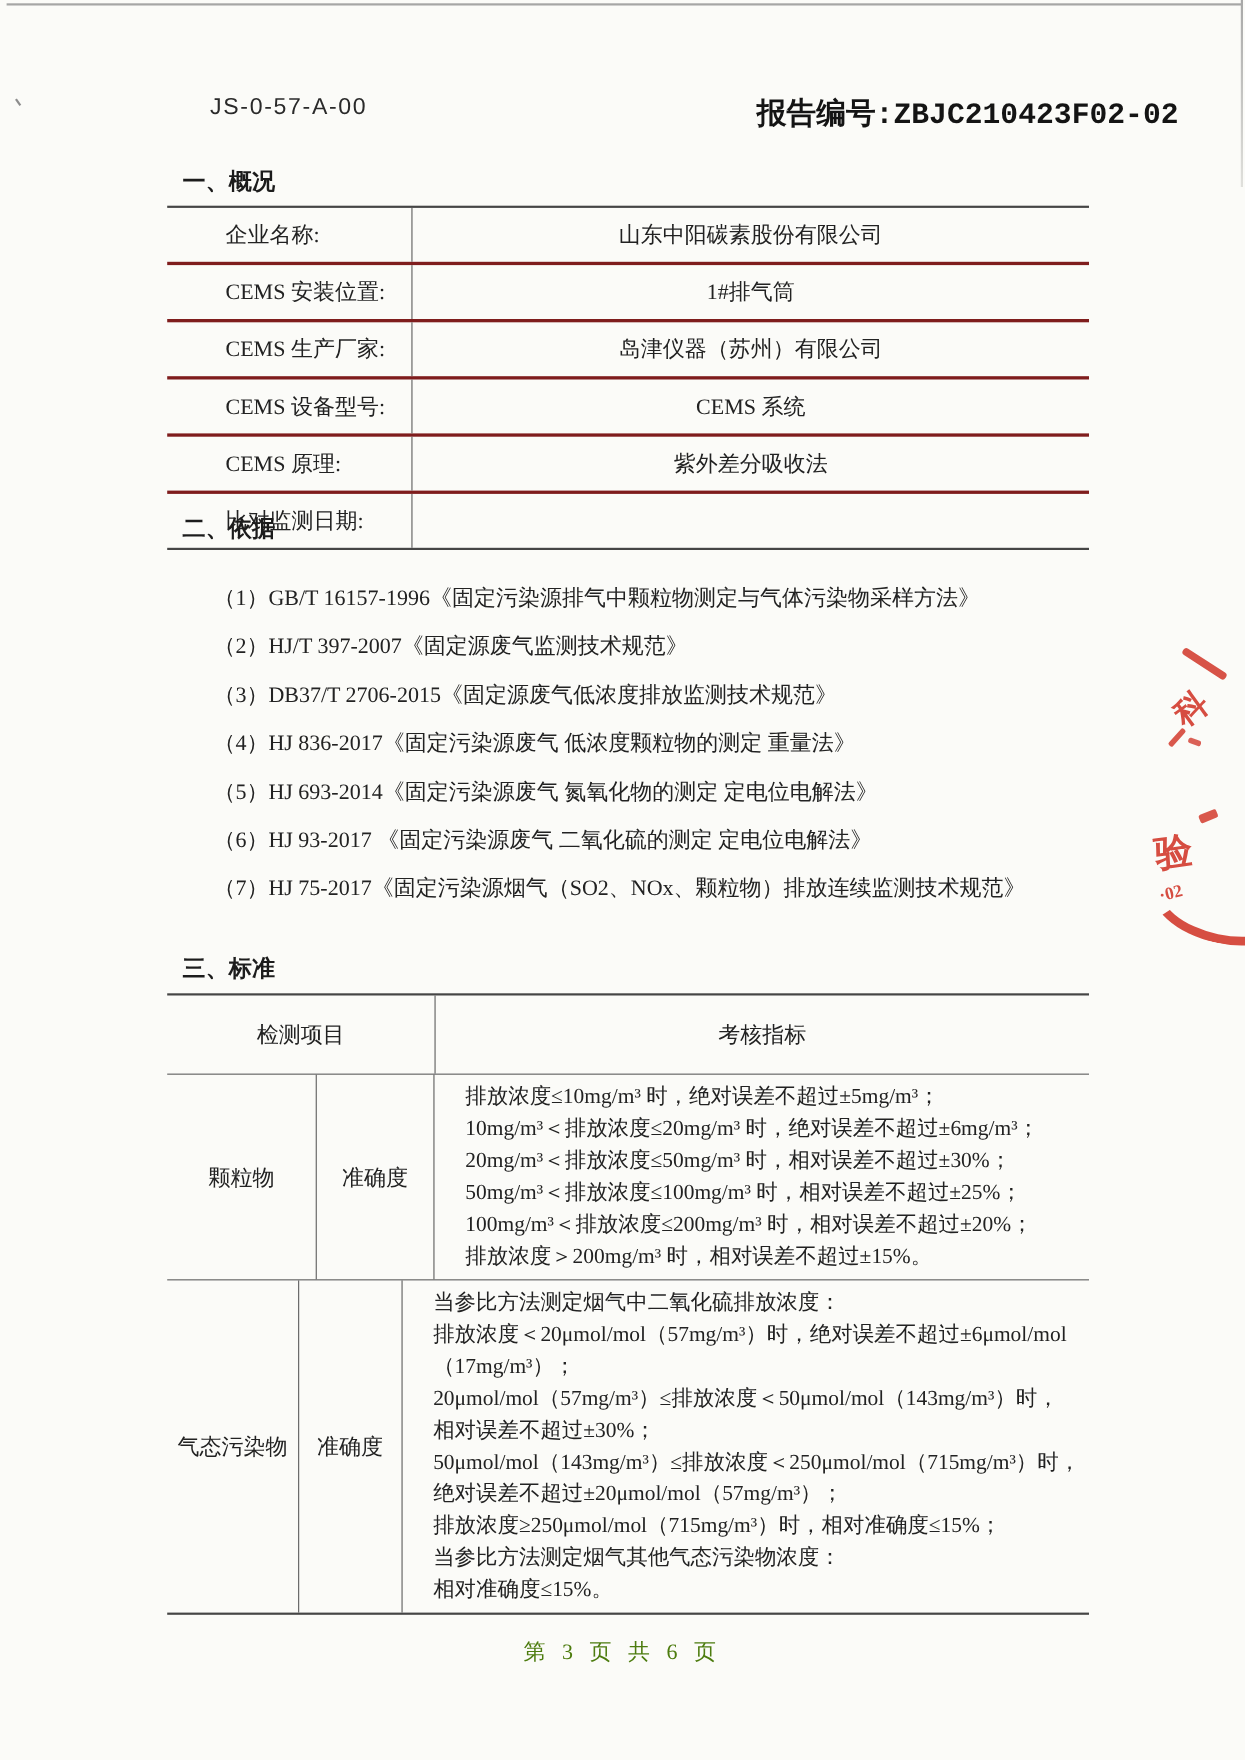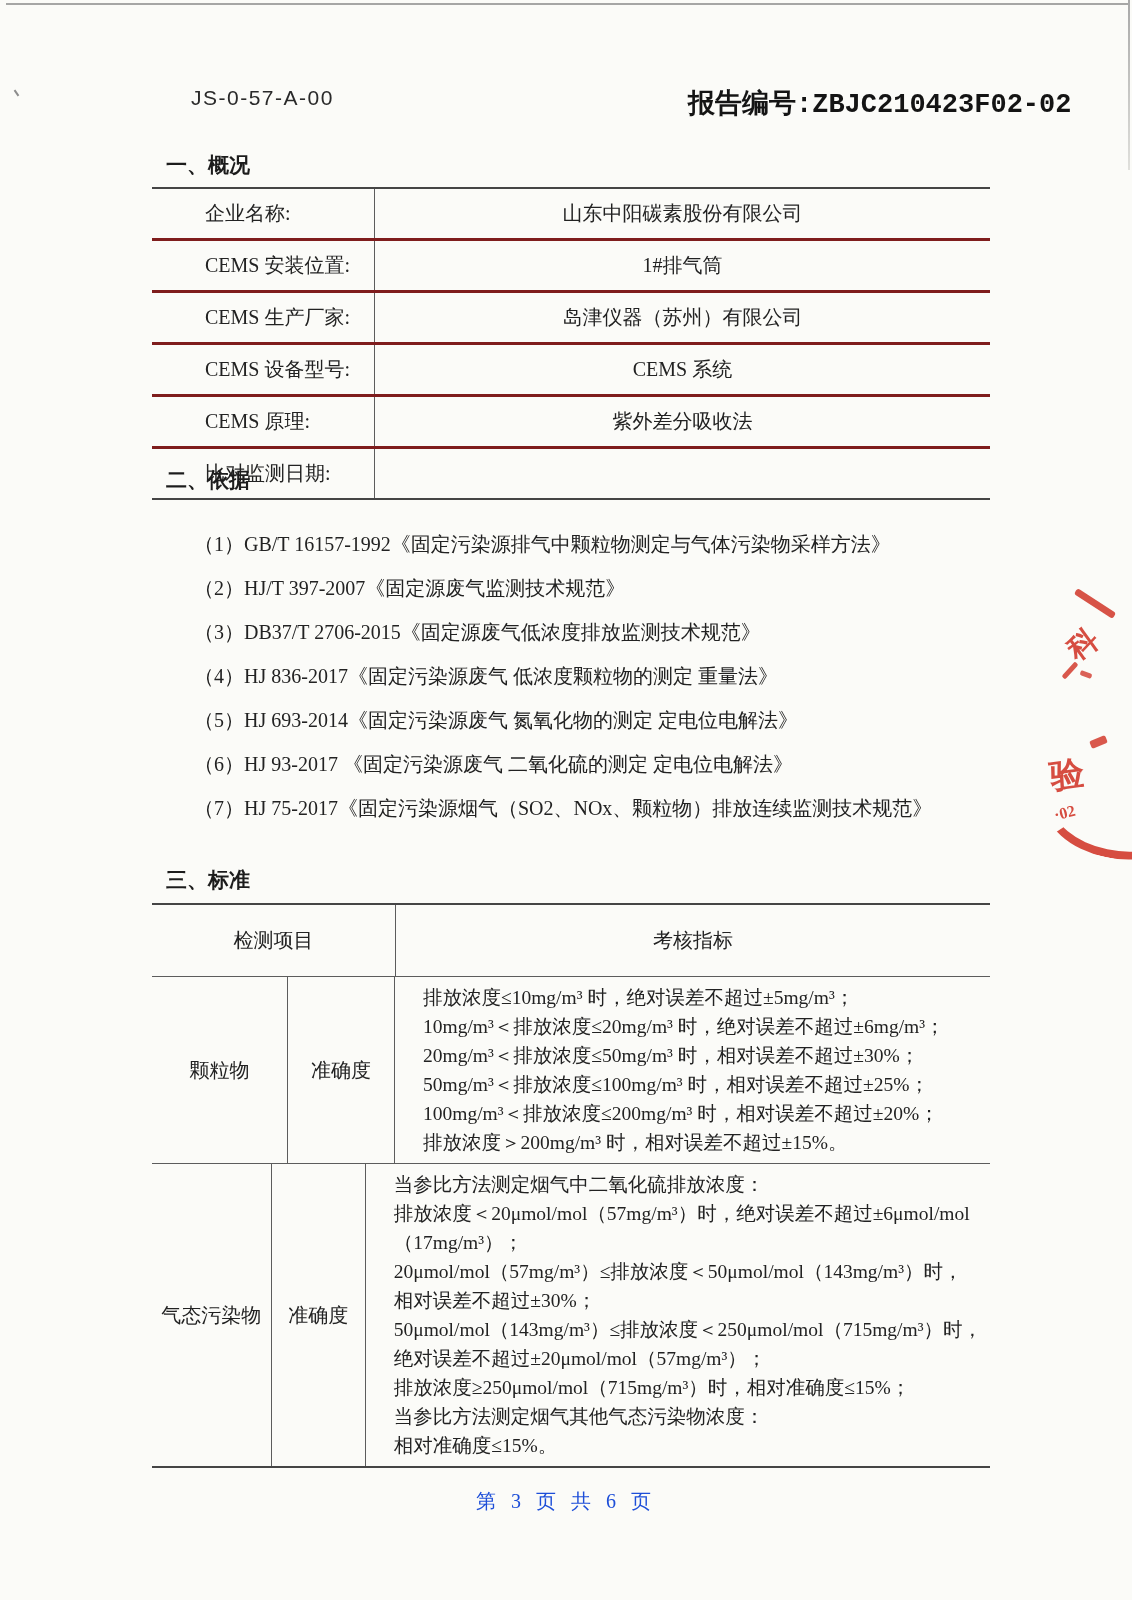--- a/index.html
+++ b/index.html
@@ -42,21 +42,21 @@
   .std-h-right{flex:1;display:flex;align-items:center;justify-content:center;font-size:20px;}
   .std-row{display:flex;border-bottom:1px solid #5c5c5c;}
   .std-row.last{border-bottom:none;}
   .std-c1{width:136px;box-sizing:border-box;border-right:1px solid #5c5c5c;display:flex;align-items:center;justify-content:center;font-size:20px;}
   .std-c2{width:107px;box-sizing:border-box;border-right:1px solid #5c5c5c;display:flex;align-items:center;justify-content:center;font-size:20px;}
   .std-c3{flex:1;box-sizing:border-box;padding:6px 8px 6px 28px;}
   .std-line{font-size:19.5px;line-height:29px;white-space:nowrap;}
   #std-row-pm{min-height:171px;}
   #std-row-gas{min-height:295px;}
 
-  .footer{position:absolute;left:0;top:1488px;width:100%;text-align:center;font-size:20px;letter-spacing:5px;color:#1d4ed8;}
+  .footer{position:absolute;left:0;top:1488px;width:100%;text-align:center;font-size:20px;letter-spacing:5px;color:#4d7c0f;}
 
   
   .stamp{color:#d23b2e;}
   .stamp-stroke1{position:absolute;left:1072px;top:600px;width:46px;height:7px;background:#d23b2e;border-radius:3px;transform:rotate(33deg);opacity:.88;}
   .stamp-char1{position:absolute;left:1068px;top:624px;font-size:30px;font-weight:bold;transform:rotate(-36deg);opacity:.9;}
   .stamp-stroke2{position:absolute;left:1060px;top:668px;width:20px;height:5px;background:#d23b2e;border-radius:2px;transform:rotate(-48deg);opacity:.85;}
   .stamp-stroke3{position:absolute;left:1080px;top:672px;width:12px;height:5px;background:#d23b2e;border-radius:2px;transform:rotate(20deg);opacity:.8;}
   .stamp-wedge{position:absolute;left:1090px;top:738px;width:17px;height:8px;background:#d23b2e;border-radius:2px;transform:rotate(-22deg);opacity:.85;}
   .stamp-char2{position:absolute;left:1050px;top:752px;font-size:34px;font-weight:bold;transform:rotate(-8deg);opacity:.9;}
   .stamp-num{position:absolute;left:1054px;top:804px;font-size:16px;font-weight:bold;transform:rotate(-14deg);opacity:.9;}
@@ -98,21 +98,21 @@
       <div class="ov-value">紫外差分吸收法</div>
     </div>
     <div class="ov-row last">
       <div class="ov-label">比对监测日期:</div>
     </div>
   </div>
 
   <div class="sec-title" id="sec2-title">二、依据</div>
 
   <div class="basis-list">
-    <div class="basis-item">（1）GB/T 16157-1992《固定污染源排气中颗粒物测定与气体污染物采样方法》</div>
+    <div class="basis-item">（1）GB/T 16157-1996《固定污染源排气中颗粒物测定与气体污染物采样方法》</div>
     <div class="basis-item">（2）HJ/T 397-2007《固定源废气监测技术规范》</div>
     <div class="basis-item">（3）DB37/T 2706-2015《固定源废气低浓度排放监测技术规范》</div>
     <div class="basis-item">（4）HJ 836-2017《固定污染源废气 低浓度颗粒物的测定 重量法》</div>
     <div class="basis-item">（5）HJ 693-2014《固定污染源废气 氮氧化物的测定 定电位电解法》</div>
     <div class="basis-item">（6）HJ 93-2017 《固定污染源废气 二氧化硫的测定 定电位电解法》</div>
     <div class="basis-item">（7）HJ 75-2017《固定污染源烟气（SO2、NOx、颗粒物）排放连续监测技术规范》</div>
   </div>
 
   <div class="sec-title" id="sec3-title">三、标准</div>
 

